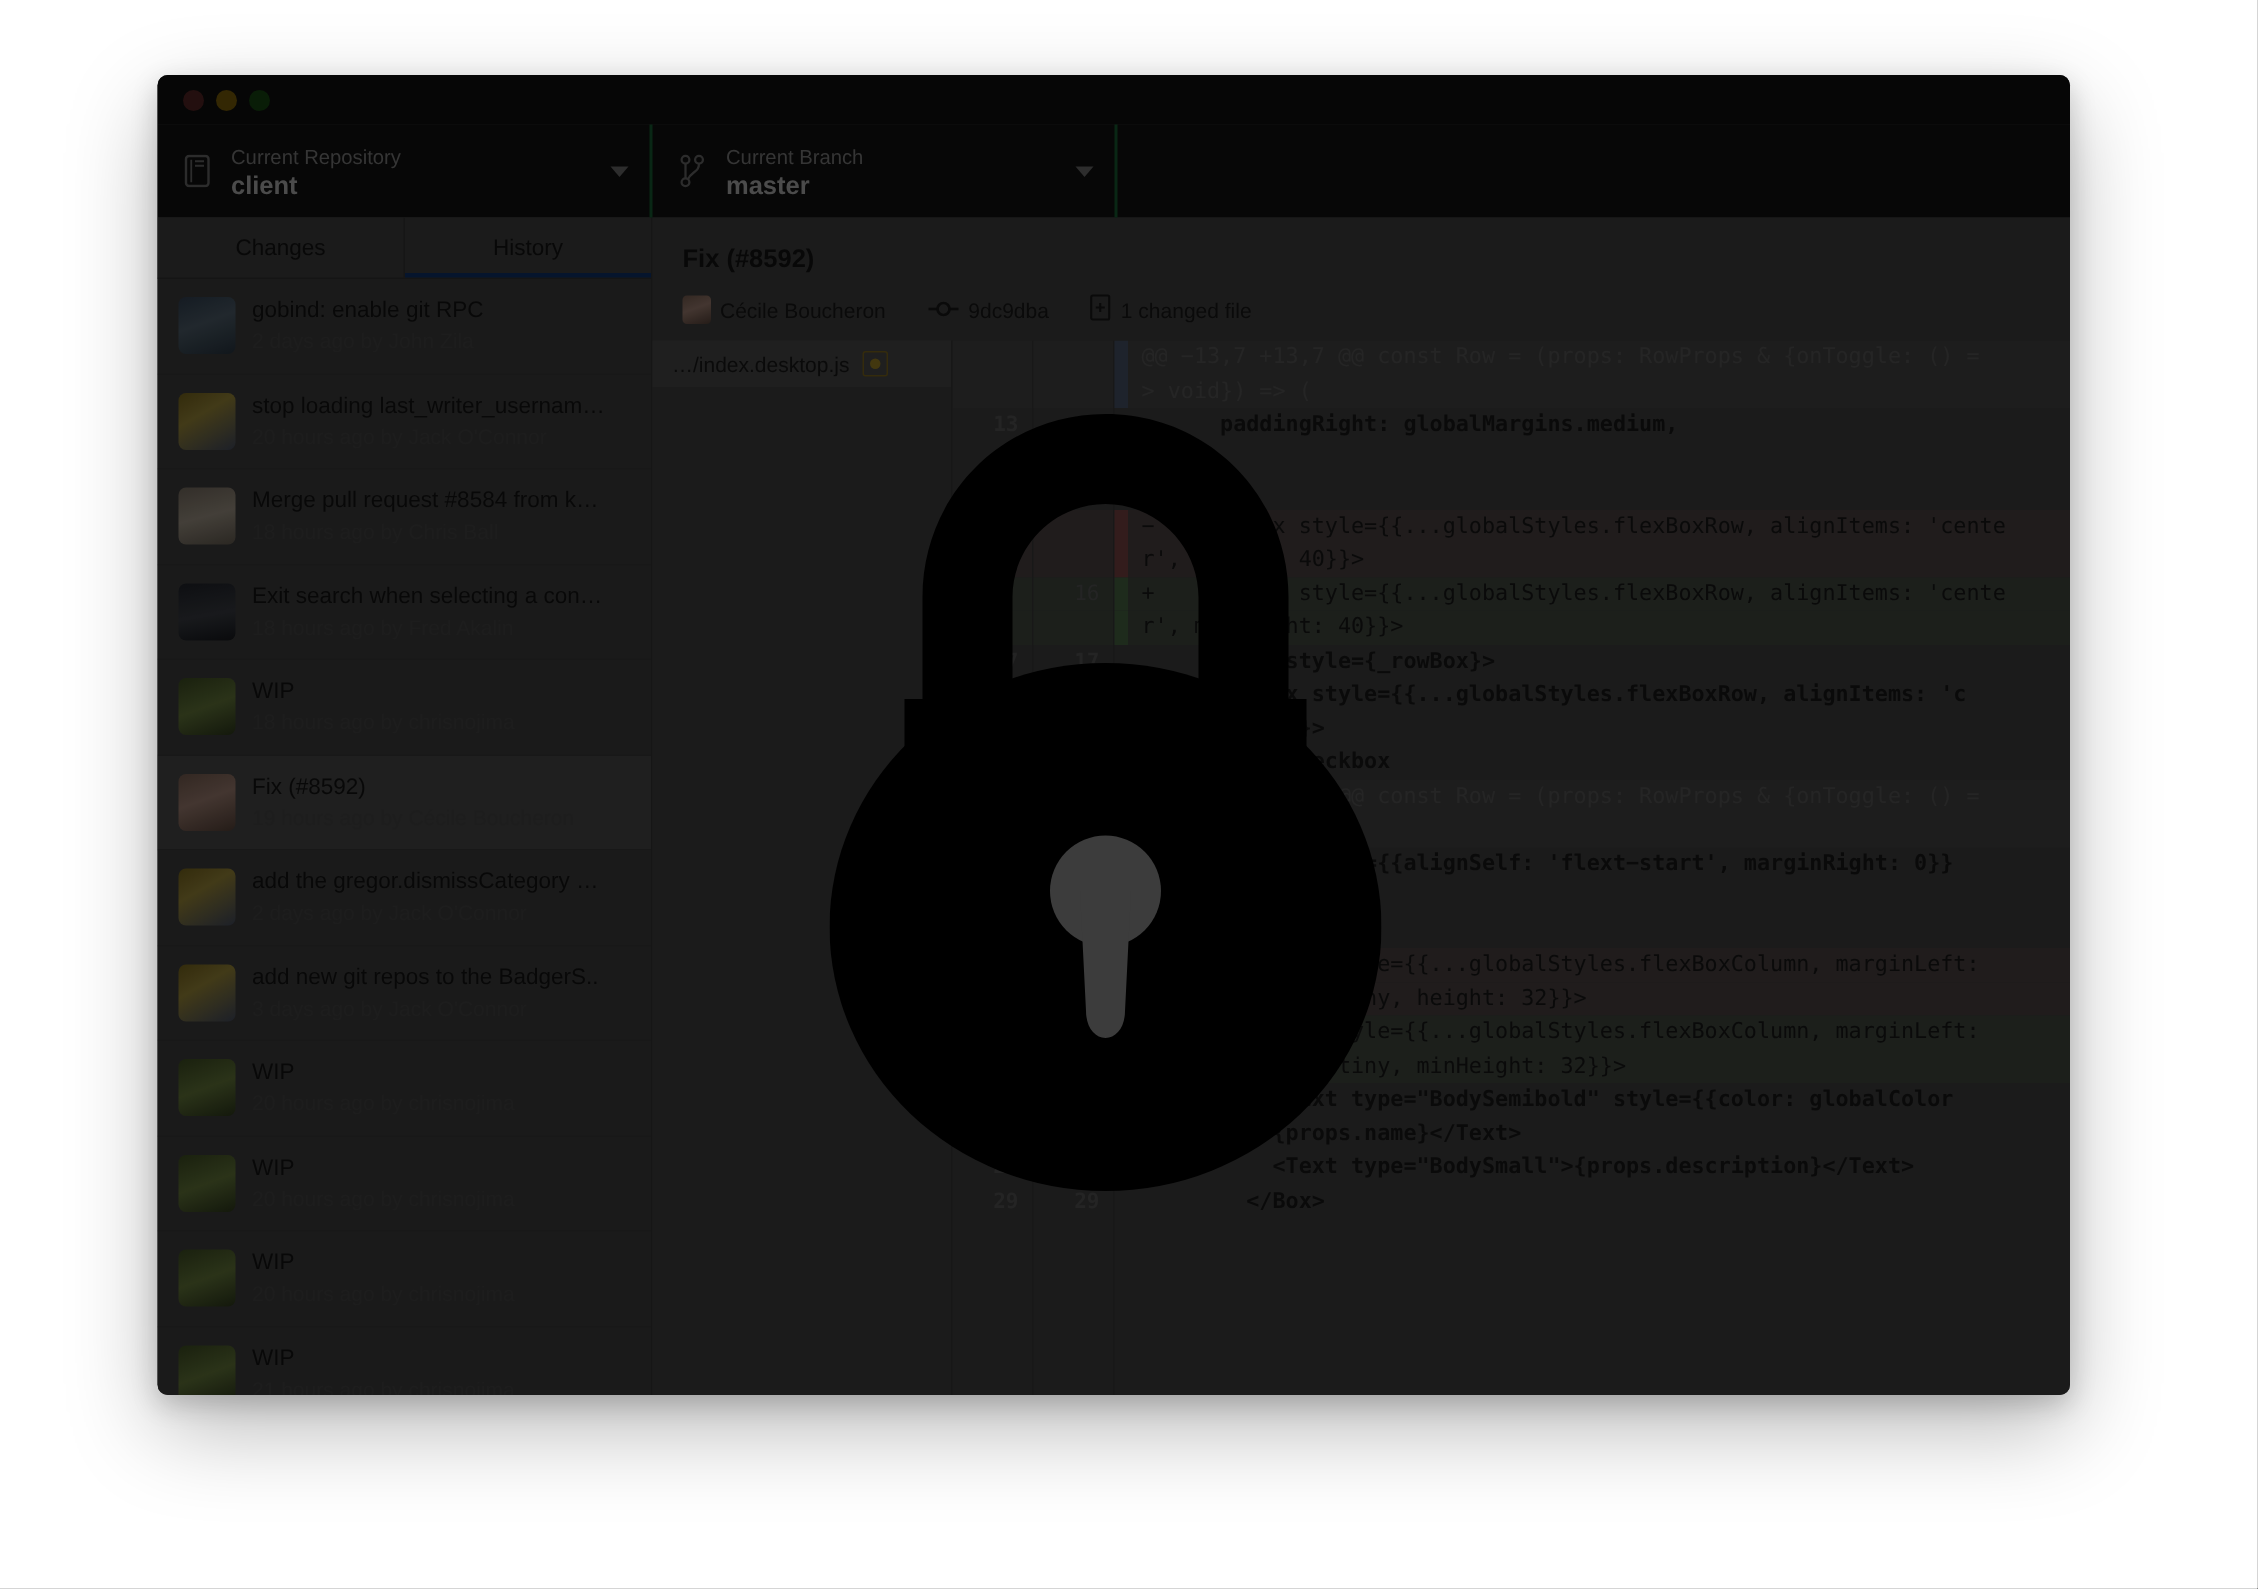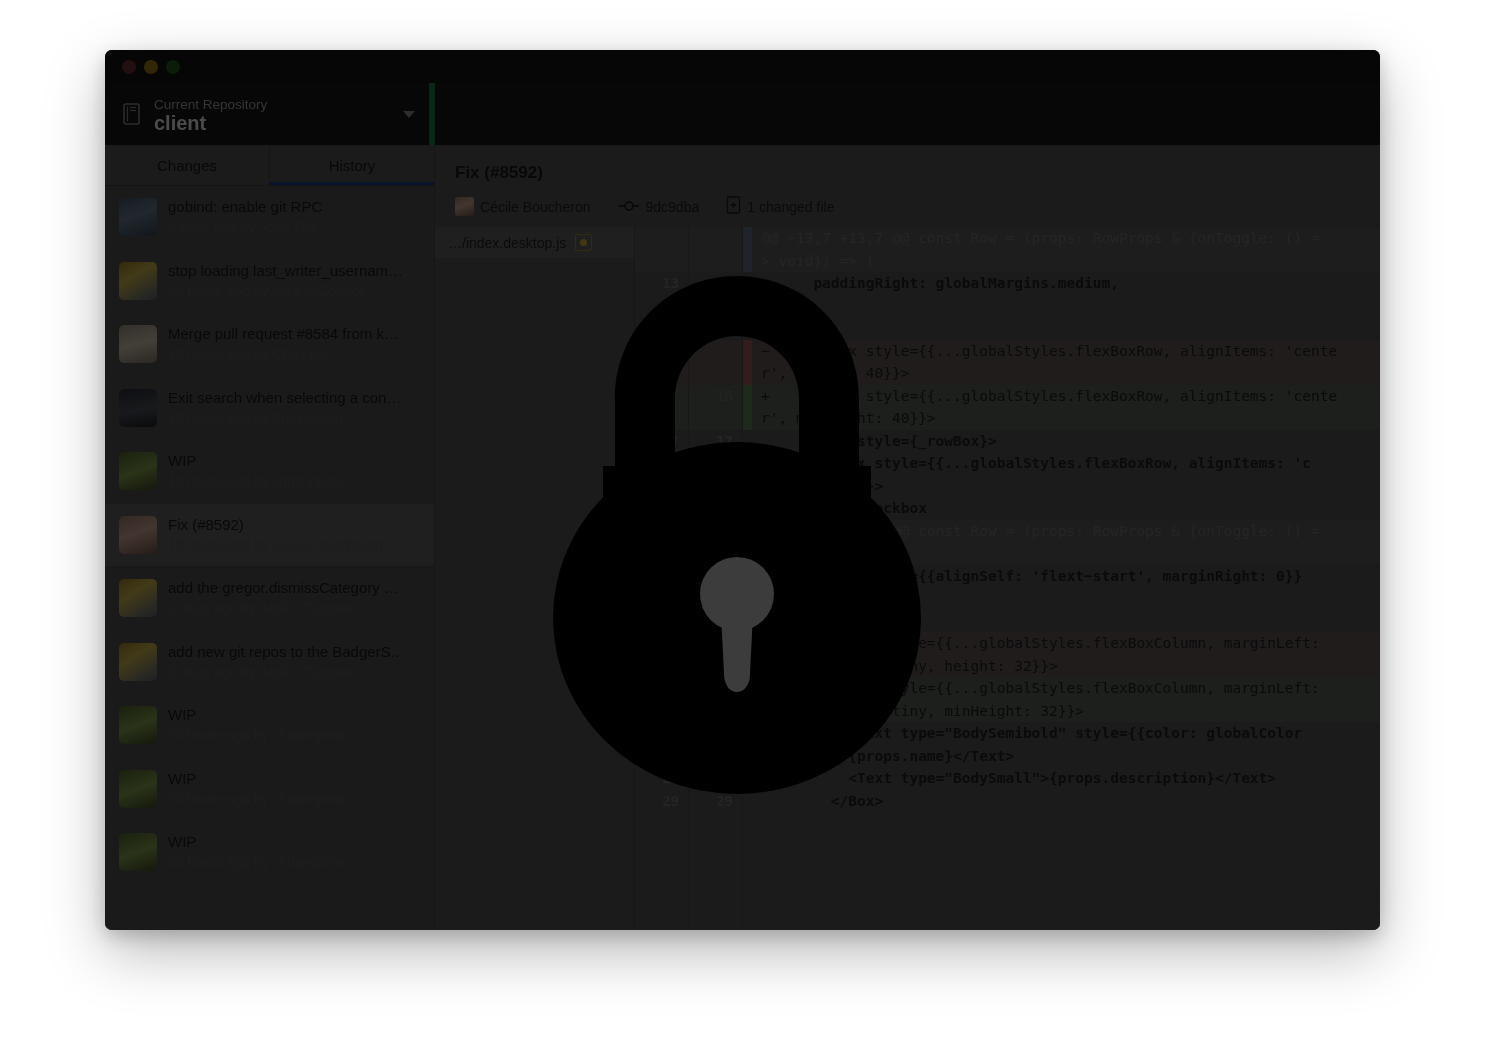--- a/index.html
+++ b/index.html
@@ -30,29 +30,29 @@
   .light.red { background: #4a2120; }
   .light.yellow { background: #6b5208; }
   .light.green { background: #143d10; }
 
   
   .toolbar { height: 62px; background: #0f0f0f; display: flex; }
   .tb-cell {
     position: relative;
     display: flex; align-items: center;
     padding: 0 14px;
-    border-right: 6px solid #14532d;
+    border-right: 2px solid #14532d;
   }
   .tb-cell.repo { width: 330px; }
   .tb-cell.branch { width: 310px; }
   .tb-cell.pull { width: 300px; border-right: none; }
   .tb-icon { width: 26px; display: flex; align-items: center; justify-content: center; opacity: .62; }
   .tb-text { display: flex; flex-direction: column; justify-content: center; margin-left: 9px; }
   .tb-label { font-size: 13.5px; color: #6f6f6f; line-height: 18px; }
-  .tb-value { font-size: 20px; color: #9e9e9e; font-weight: bold; line-height: 19px; }
+  .tb-value { font-size: 17px; color: #9e9e9e; font-weight: bold; line-height: 19px; }
   .tb-label.strongish { color: #9a9a9a; font-weight: bold; font-size: 14.5px; }
   .tb-sub { font-size: 13px; color: #6a6a6a; line-height: 18px; }
   .caret {
     position: absolute; right: 14px; top: 50%; margin-top: -3px;
     width: 0; height: 0;
     border-left: 6px solid transparent; border-right: 6px solid transparent;
     border-top: 7px solid #5e5e5e;
   }
   .pull-badge {
     position: absolute; right: 20px; top: 50%; margin-top: -11px;
@@ -189,20 +189,36 @@
             <line x1="8" y1="7.5" x2="14" y2="7.5" stroke="#8d8d8d" stroke-width="1.2"></line>
           </svg>
         </span>
         <span class="tb-text">
           <span class="tb-label">Current Repository</span>
           <span class="tb-value">client</span>
         </span>
         <span class="caret"></span>
       </div>
 
+      <div class="tb-cell branch">
+        <span class="tb-icon">
+          <svg width="20" height="24" viewBox="0 0 20 24">
+            <circle cx="5" cy="4.5" r="2.6" fill="none" stroke="#8d8d8d" stroke-width="1.5"></circle>
+            <circle cx="5" cy="19.5" r="2.6" fill="none" stroke="#8d8d8d" stroke-width="1.5"></circle>
+            <circle cx="14" cy="4.5" r="2.6" fill="none" stroke="#8d8d8d" stroke-width="1.5"></circle>
+            <path d="M5 7.2 L5 16.9" stroke="#8d8d8d" stroke-width="1.5" fill="none"></path>
+            <path d="M14 7.2 C14 13 9 12 6.6 17.6" stroke="#8d8d8d" stroke-width="1.5" fill="none"></path>
+          </svg>
+        </span>
+        <span class="tb-text">
+          <span class="tb-label">Current Branch</span>
+          <span class="tb-value">master</span>
+        </span>
+        <span class="caret"></span>
+      </div>
 
     </div>
 
     <div class="body">
 
       <div class="sidebar">
         <div class="tabs">
           <div class="tab">
             <span>Changes</span>
           </div>
@@ -280,20 +296,27 @@
               <div class="ctext">
                 <div class="ctitle">WIP</div>
                 <div class="cmeta">20 hours ago by chrisnojima</div>
               </div>
             </div>
             <div class="commit">
               <div class="avatar av-e"></div>
               <div class="ctext">
                 <div class="ctitle">WIP</div>
                 <div class="cmeta">20 hours ago by chrisnojima</div>
+              </div>
+            </div>
+            <div class="commit">
+              <div class="avatar av-e"></div>
+              <div class="ctext">
+                <div class="ctitle">WIP</div>
+                <div class="cmeta">21 hours ago by chrisnojima</div>
               </div>
             </div>
           </div>
       </div>
 
       <div class="main">
         <div class="detail-header">
           <div class="detail-title">Fix (#8592)</div>
           <div class="detail-meta">
             <span class="meta-grp">

